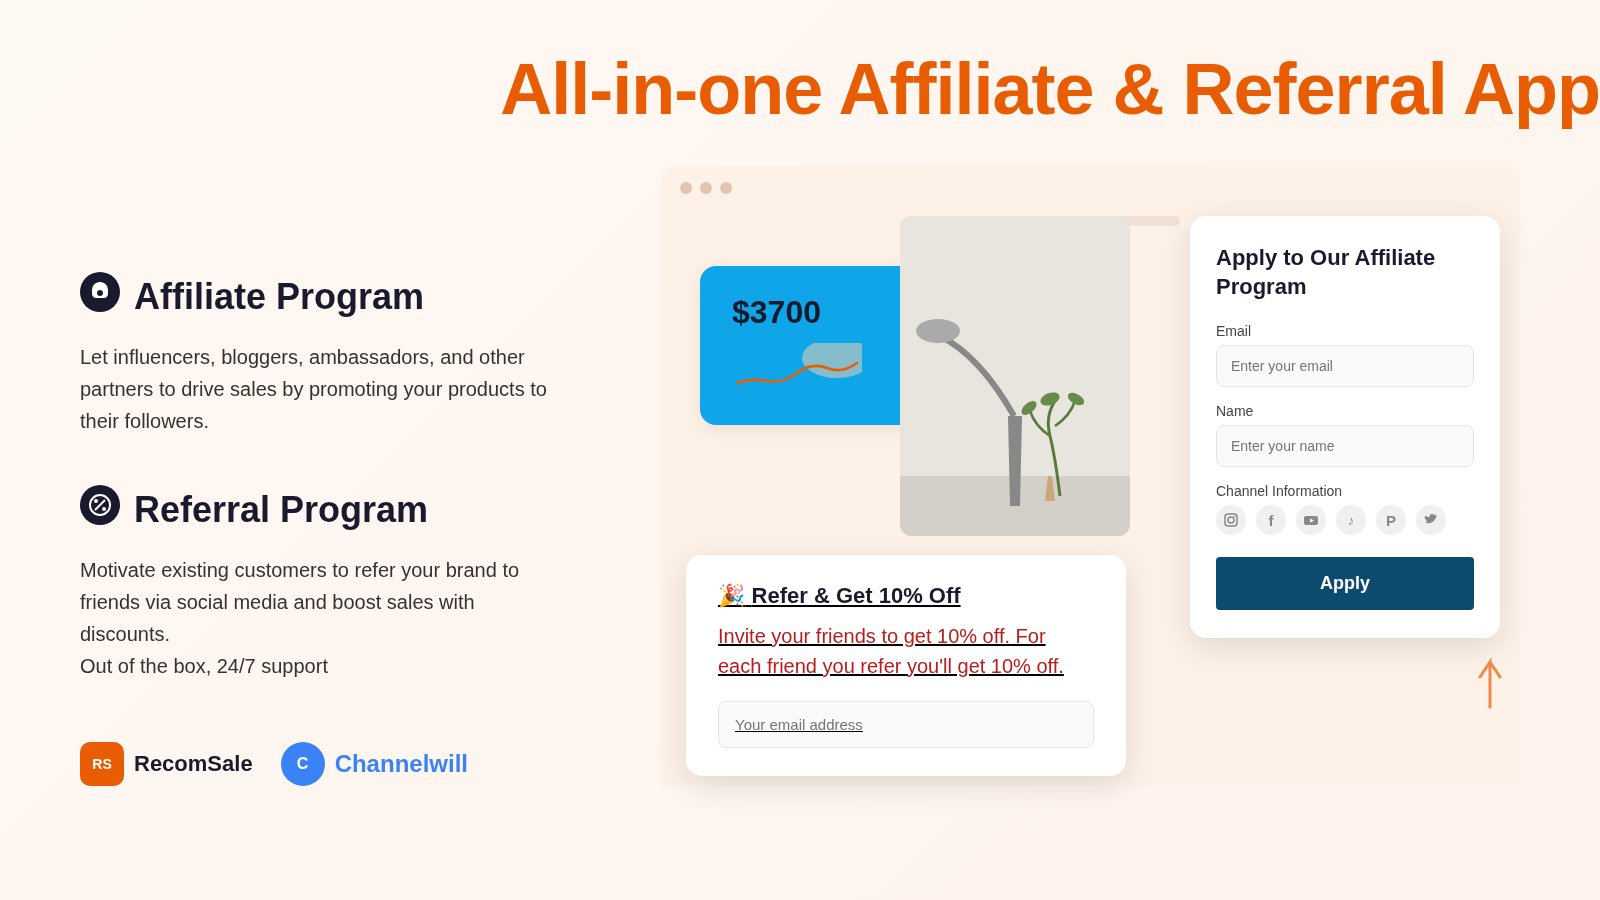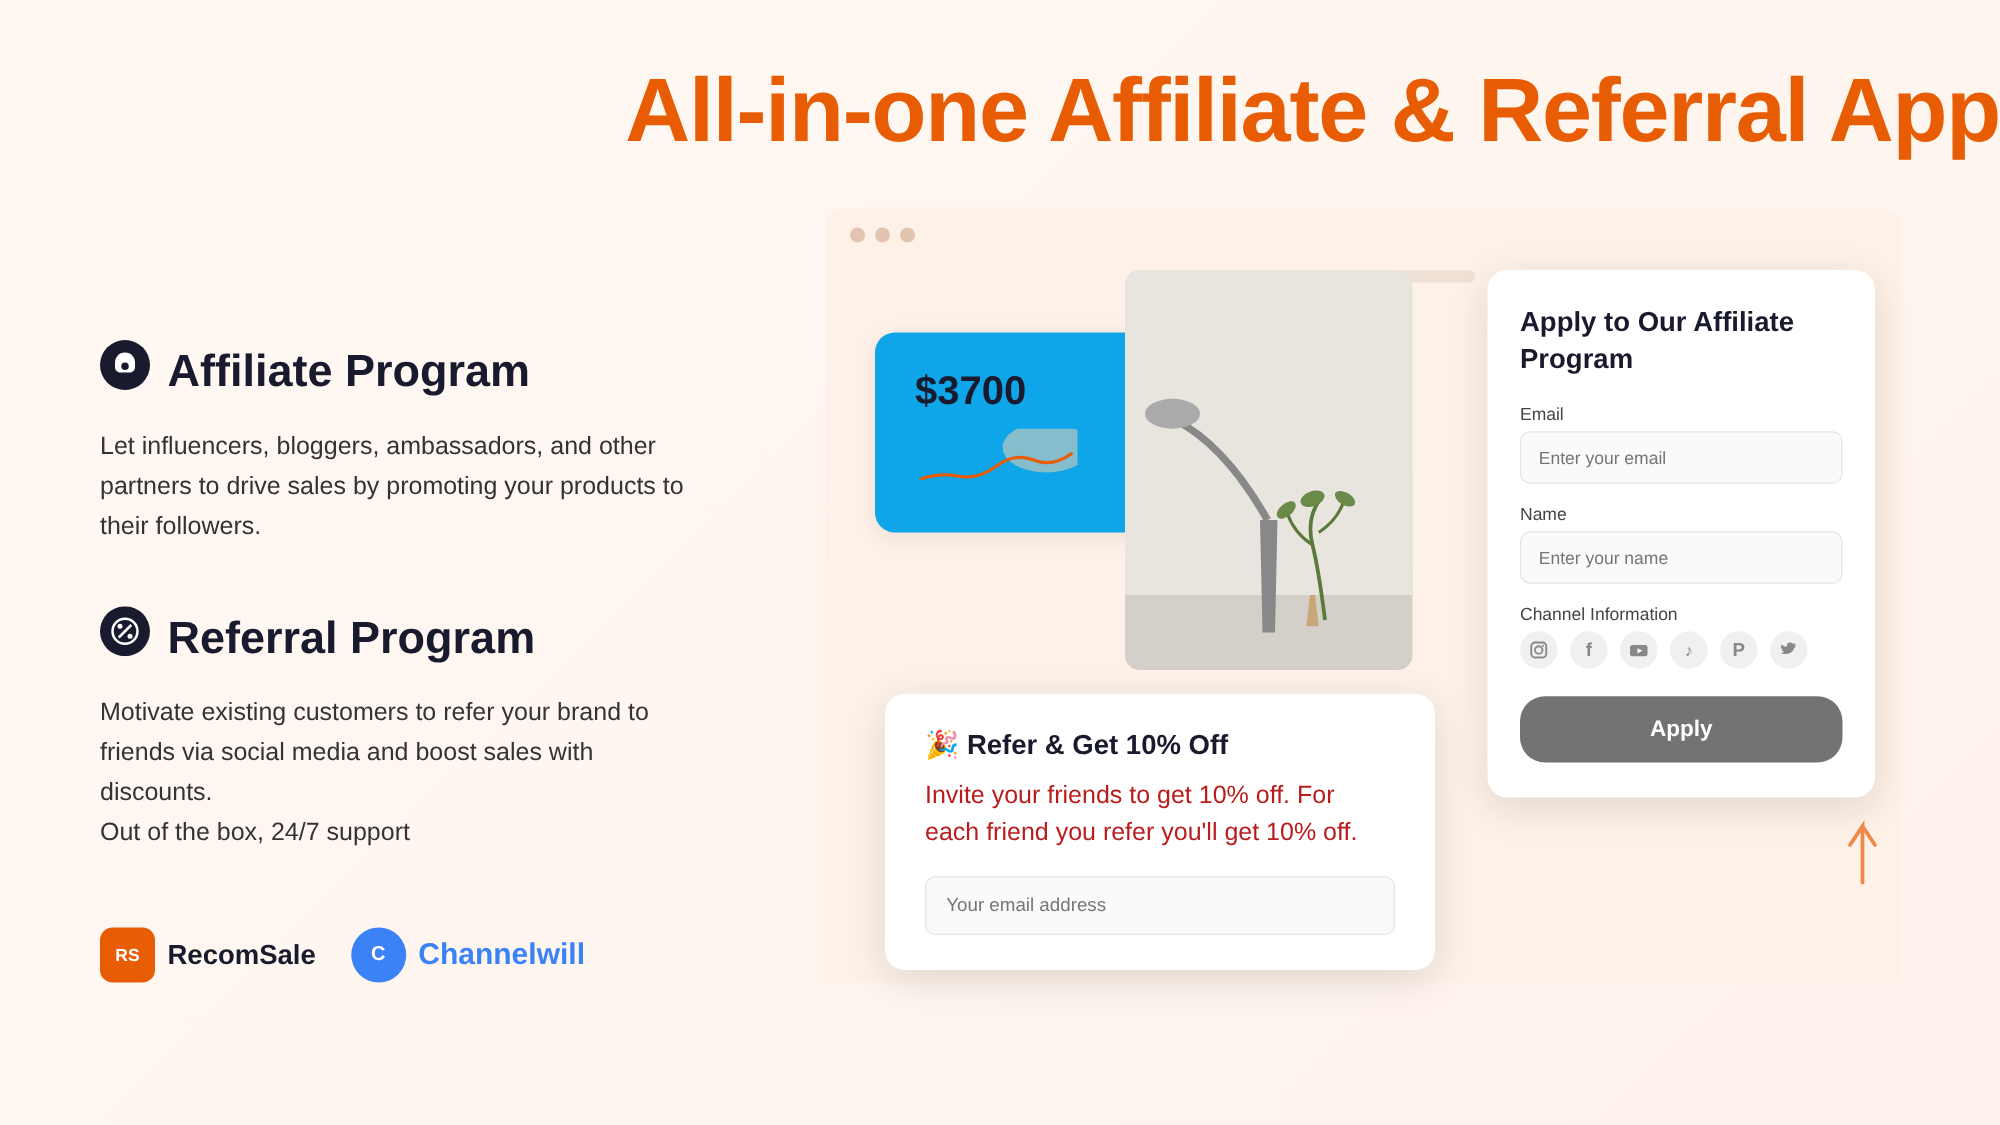--- a/index.html
+++ b/index.html
@@ -294,25 +294,25 @@
       background: #f0f0f0;
       display: flex;
       align-items: center;
       justify-content: center;
       font-size: 13px;
       color: #666;
     }
 
     .apply-btn {
       width: 100%;
-      background: #737373;
+      background: #0c4a6e;
       color: white;
       border: none;
       padding: 16px;
-      border-radius: 20px;
+      border-radius: 4px;
       font-size: 18px;
       font-weight: 700;
       cursor: pointer;
     }
   </style>
 </head>
 <body>
 
 <h1 class="main-title">All-in-one Affiliate &amp; Referral App</h1>
 
@@ -415,21 +415,21 @@
               <path d="M155 210 Q170 200 175 185" stroke="#5a7a3a" stroke-width="2.5" fill="none"></path>
               <ellipse cx="150" cy="183" rx="10" ry="6" fill="#6a8a4a" transform="rotate(-20,150,183)"></ellipse>
               <ellipse cx="129" cy="192" rx="9" ry="5" fill="#6a8a4a" transform="rotate(-40,129,192)"></ellipse>
               <ellipse cx="176" cy="183" rx="9" ry="5" fill="#6a8a4a" transform="rotate(30,176,183)"></ellipse>
 
               <path d="M145 285 L155 285 L152 260 L148 260 Z" fill="#c8a87a"></path>
             </svg>
           </div>
         </div>
 
-        <div class="referral-card" style="bottom:10px; left:28px;">
+        <div class="referral-card" style="bottom:10px; left:6px;text-decoration:underline;">
           <div class="referral-title">
             <span>🎉</span>
             <span>Refer &amp; Get 10% Off</span>
           </div>
           <p class="referral-desc">Invite your friends to get 10% off. For each friend you refer you'll get 10% off.</p>
           <div class="referral-input-row">
             <input class="referral-email-input" type="email" placeholder="Your email address" style="">
           </div>
         </div>
 

